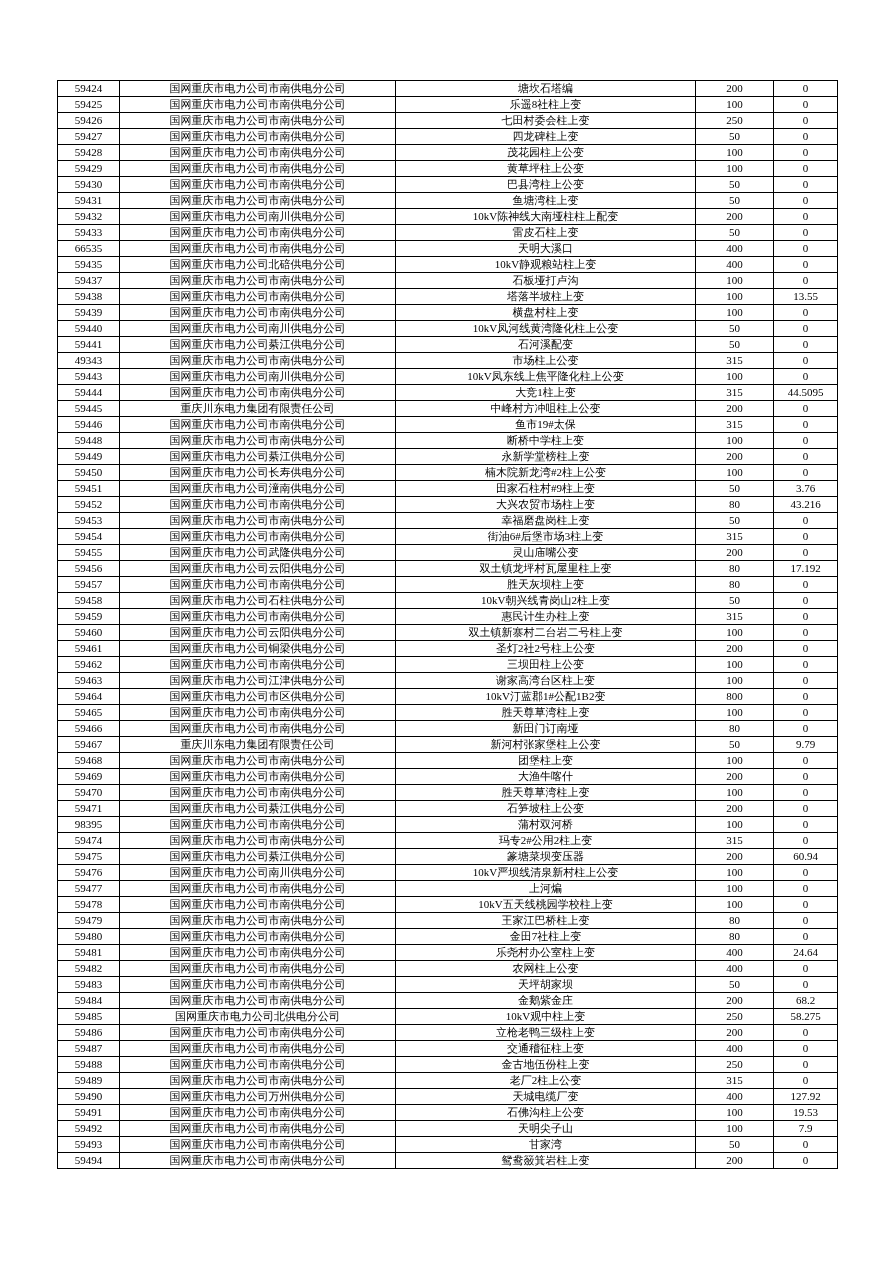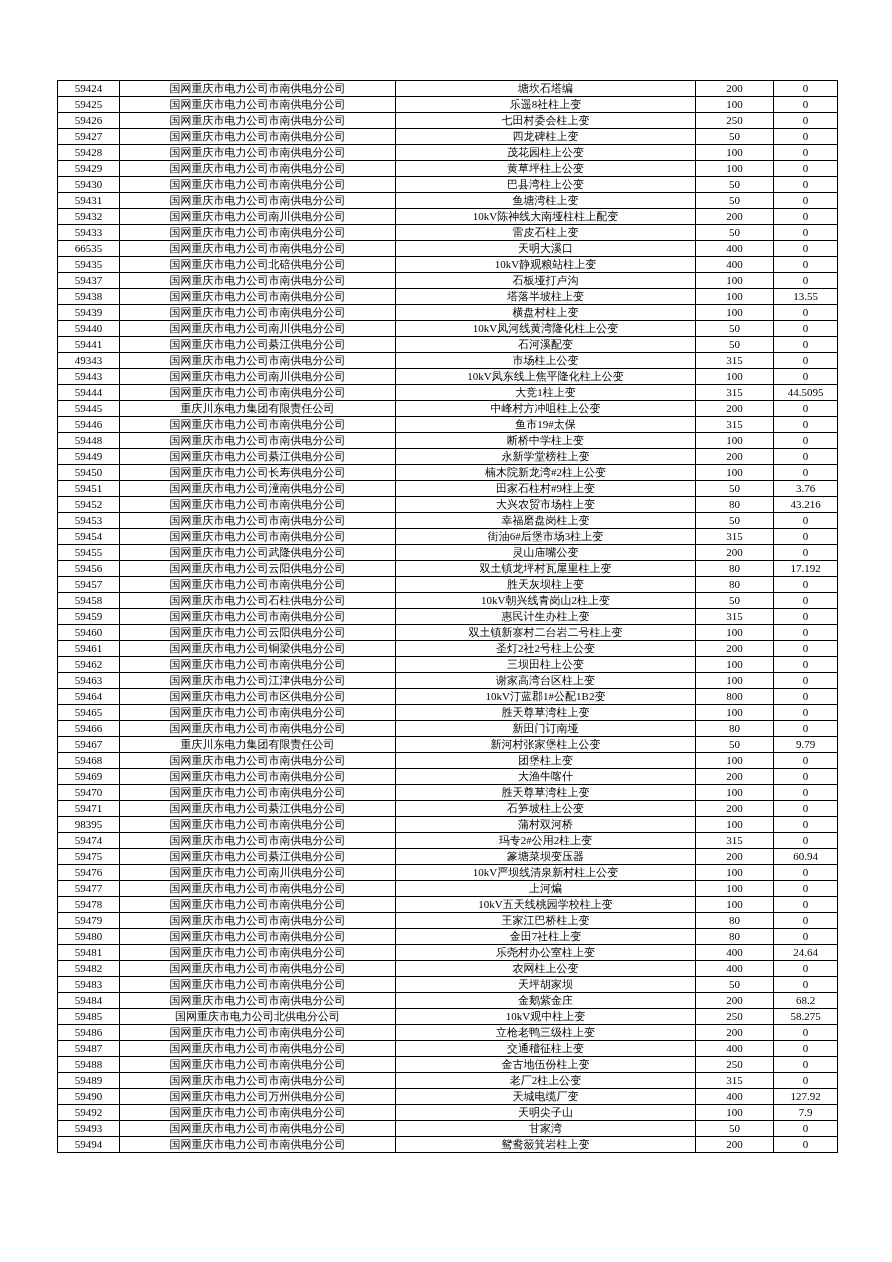--- a/index.html
+++ b/index.html
@@ -500,20 +500,27 @@
           <td class="val">0</td>
         </tr>
         <tr>
           <td class="id">59490</td>
           <td class="org">国网重庆市电力公司万州供电分公司</td>
           <td class="name">天城电缆厂变</td>
           <td class="cap">400</td>
           <td class="val">127.92</td>
         </tr>
         <tr>
+          <td class="id">59491</td>
+          <td class="org">国网重庆市电力公司市南供电分公司</td>
+          <td class="name">石佛沟柱上公变</td>
+          <td class="cap">100</td>
+          <td class="val">19.53</td>
+        </tr>
+        <tr>
           <td class="id">59492</td>
           <td class="org">国网重庆市电力公司市南供电分公司</td>
           <td class="name">天明尖子山</td>
           <td class="cap">100</td>
           <td class="val">7.9</td>
         </tr>
         <tr>
           <td class="id">59493</td>
           <td class="org">国网重庆市电力公司市南供电分公司</td>
           <td class="name">甘家湾</td>

